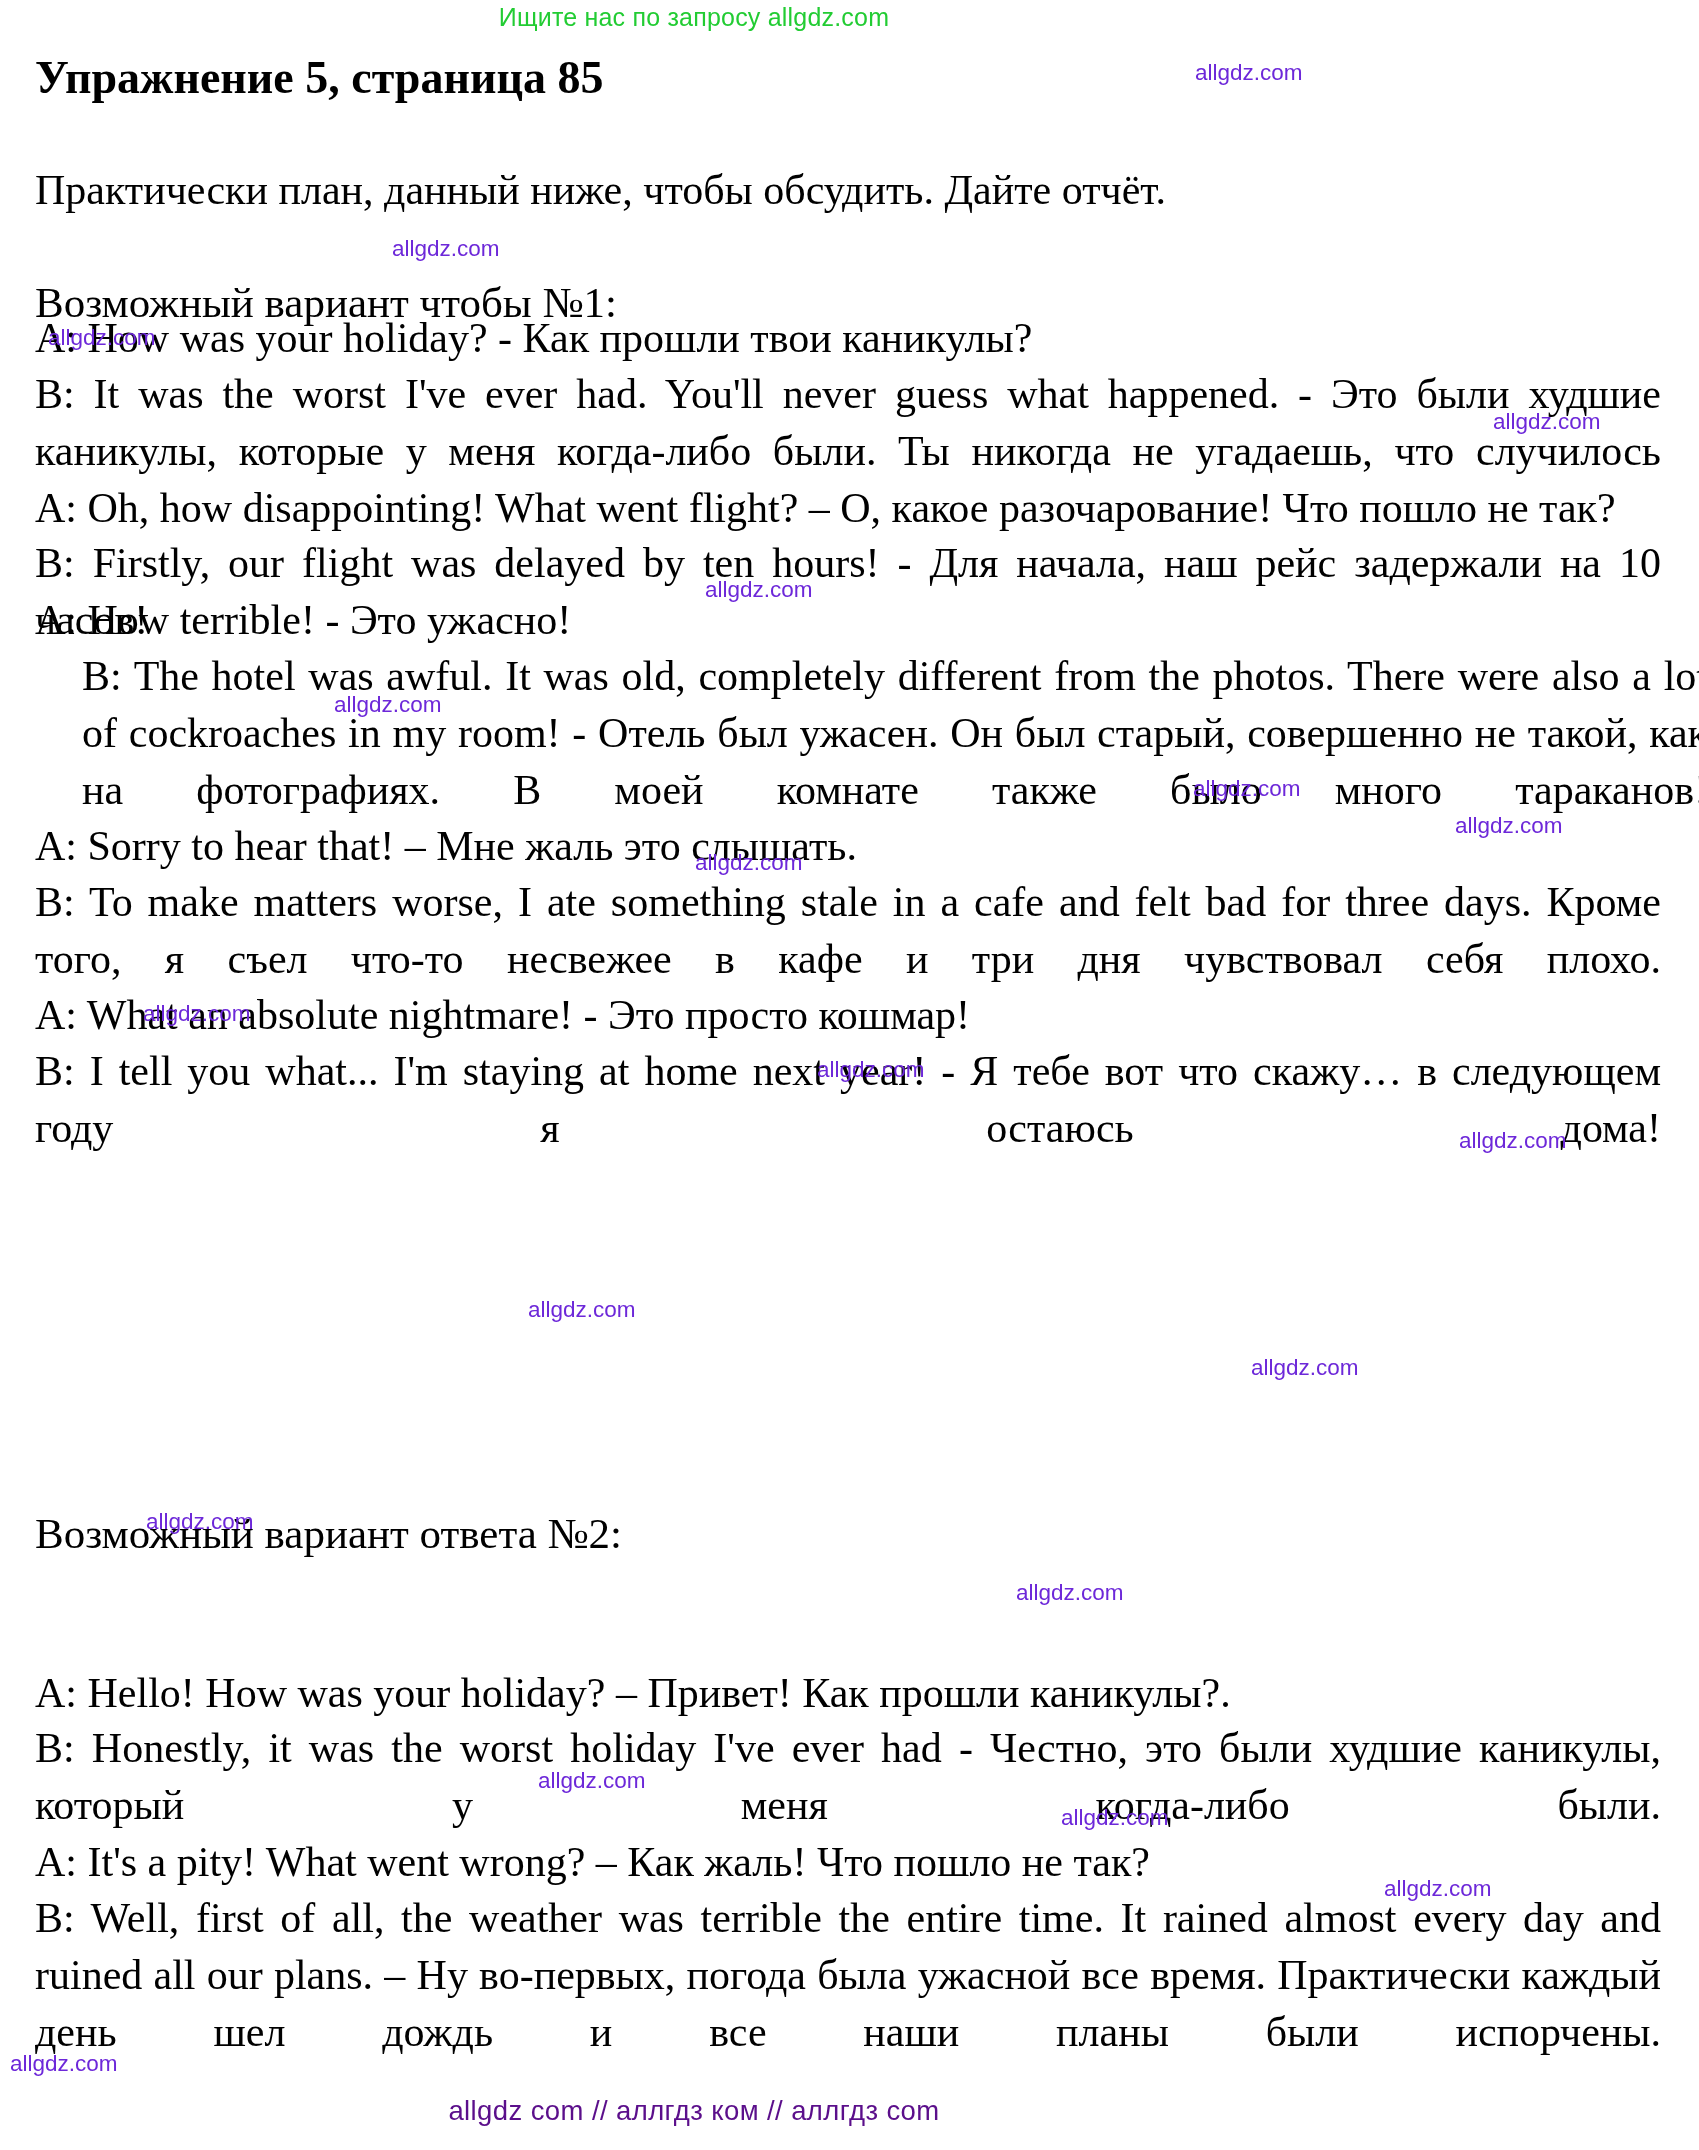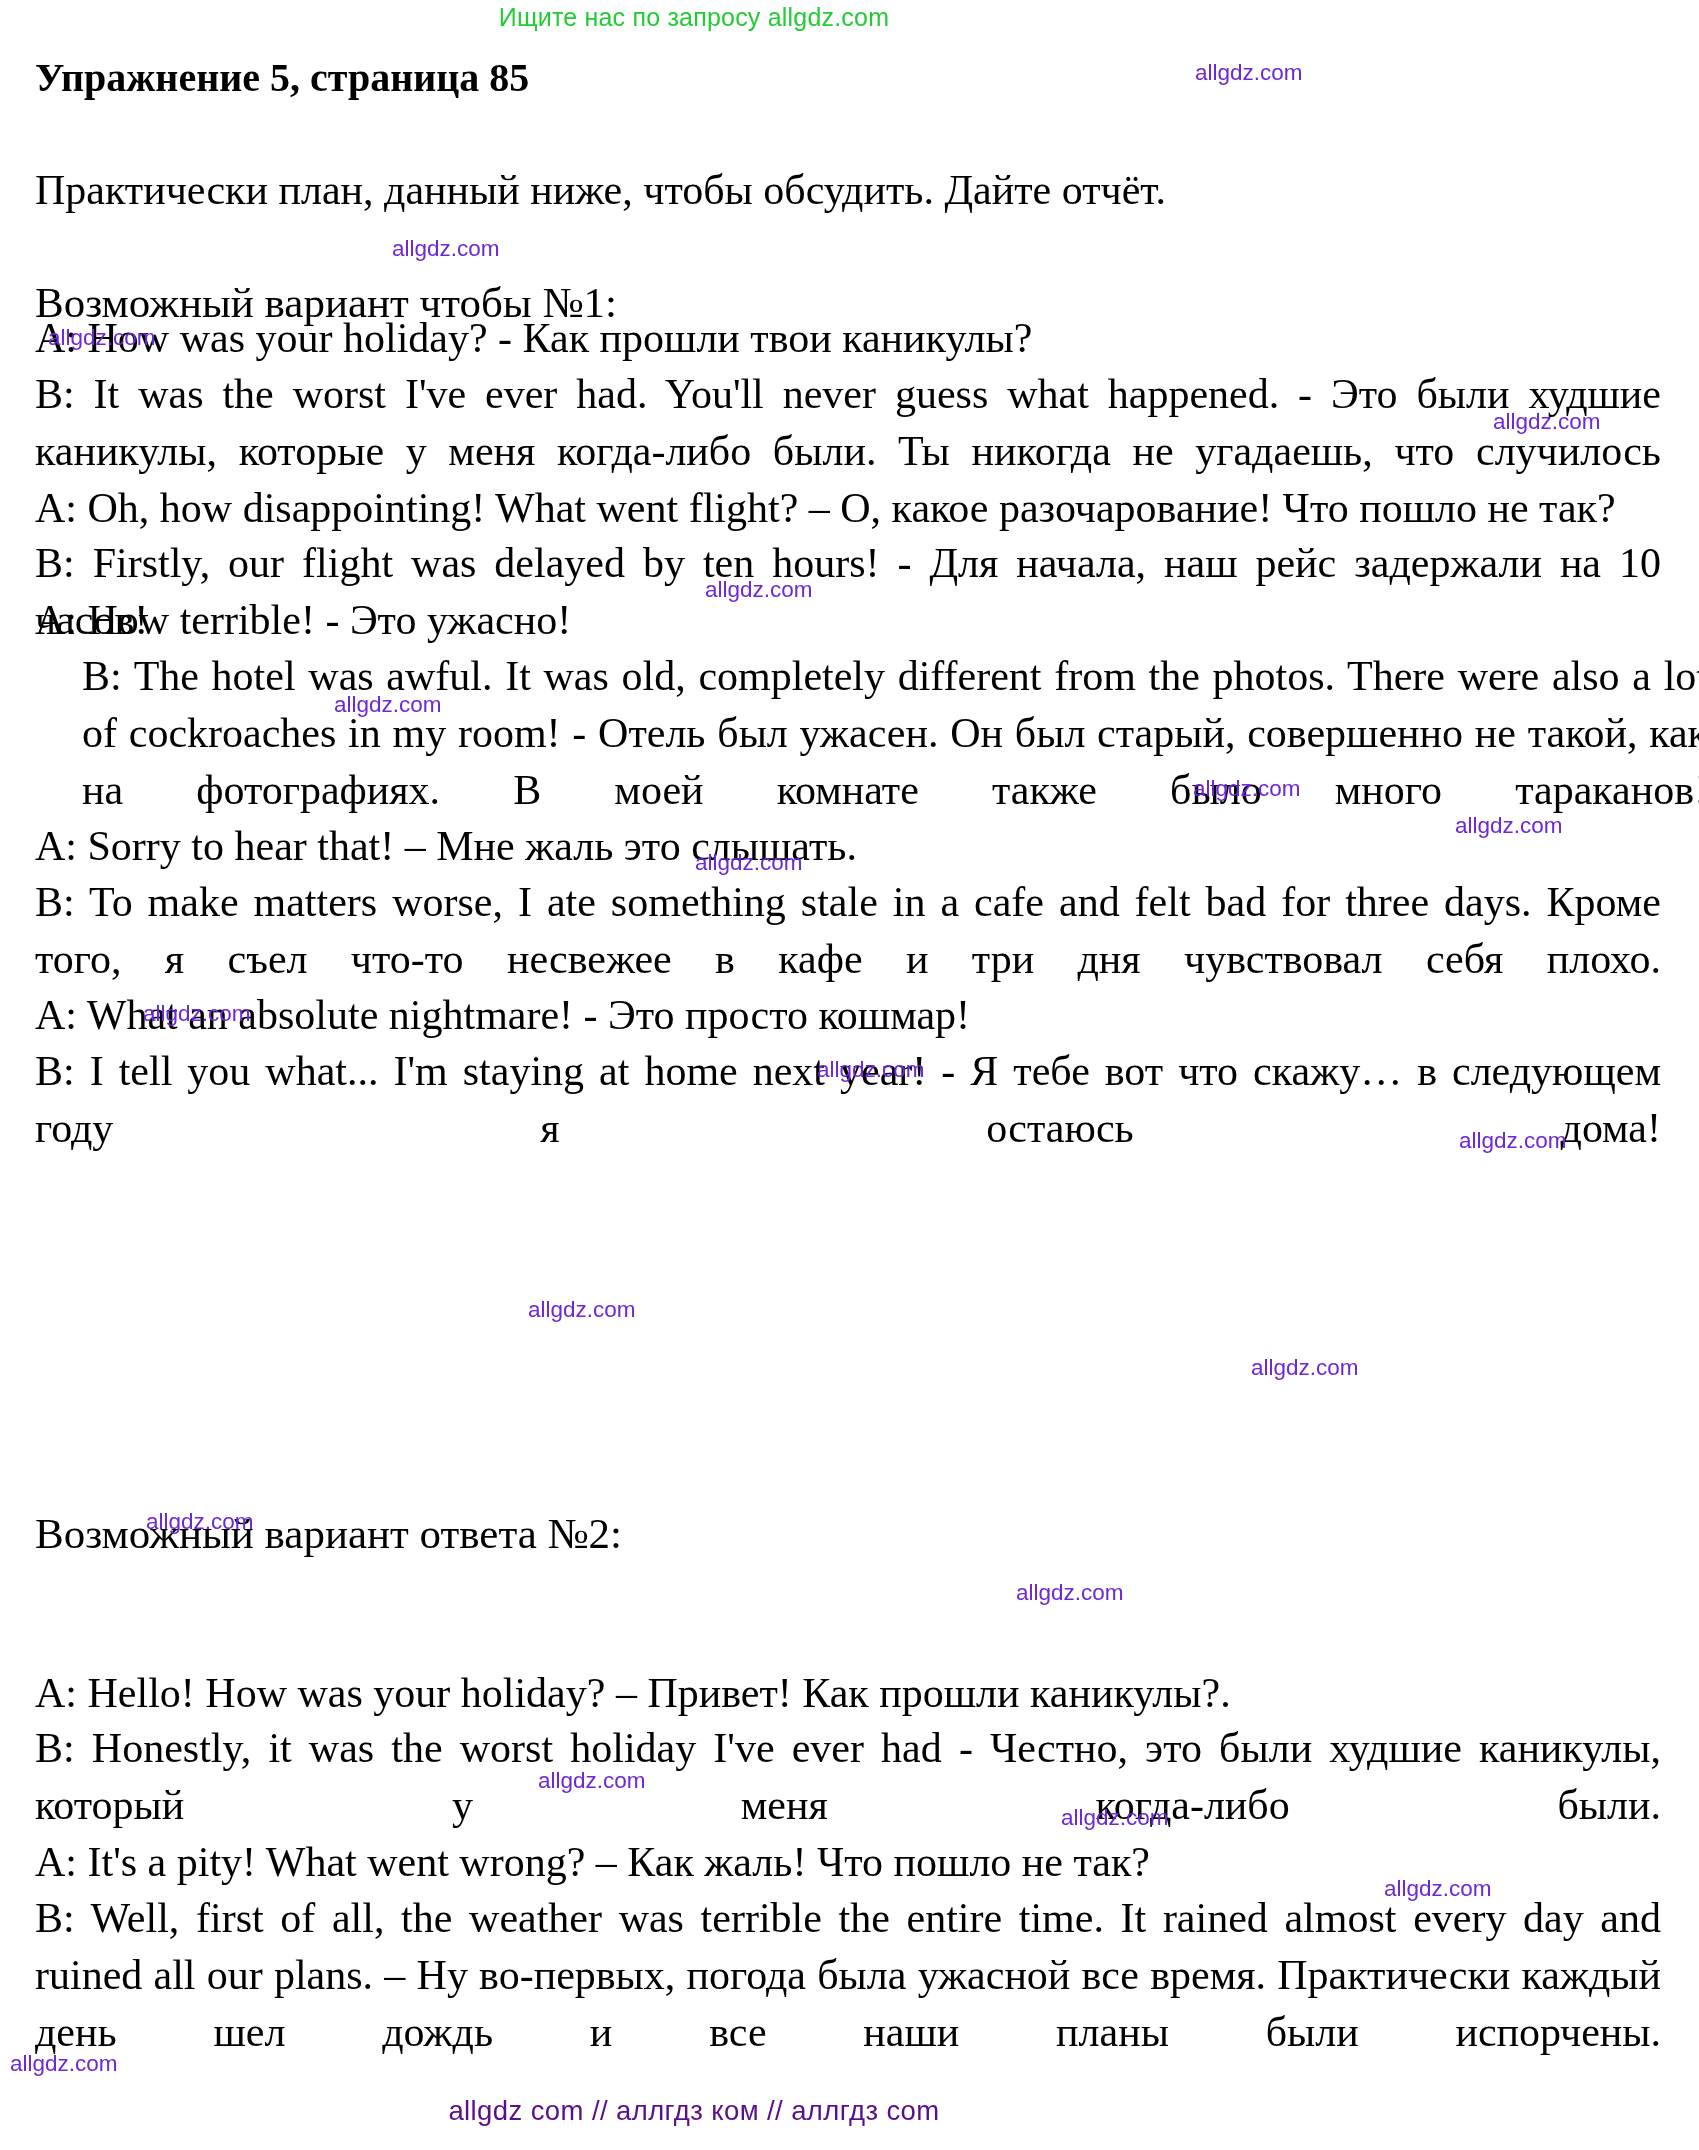--- a/index.html
+++ b/index.html
@@ -36,21 +36,21 @@
     top: 0;
     left: 0;
     width: 1388px;
     height: 2151px;
   }
 
   .title {
     position: absolute;
     left: 35px;
     top: 52px;
-    font-size: 40px;
+    font-size: 46px;
     line-height: 52px;
     font-weight: bold;
     white-space: nowrap;
   }
 
   .para {
     position: absolute;
     font-size: 42px;
     line-height: 55px;
     text-align: justify;

